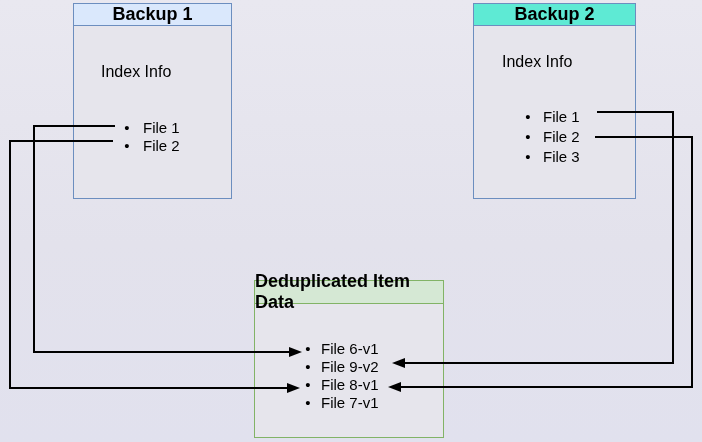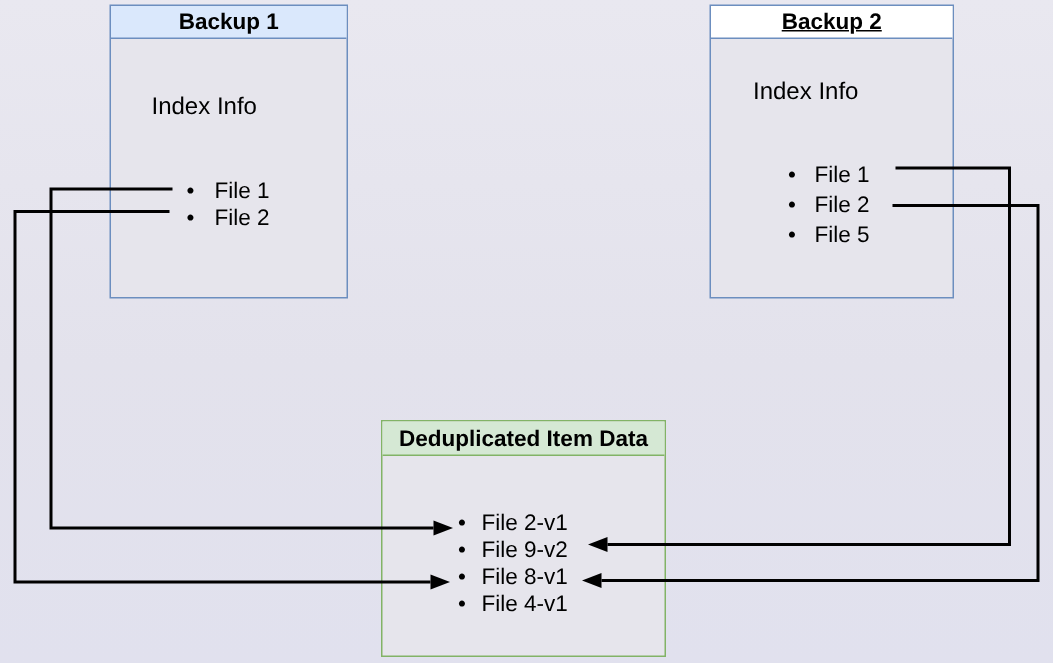--- a/index.html
+++ b/index.html
@@ -16,21 +16,21 @@
   .box{
     position:absolute;
     border:1.5px solid #666;
     box-sizing:border-box;
     background:#e6e5ec;
   }
   .box-header{
     height:21px;
     border-bottom:1.5px solid #666;
     display:flex;align-items:center;justify-content:center;
-    font-weight:bold;font-size:15px;
+    font-weight:bold;font-size:18px;
     letter-spacing:0;
   }
   .subtitle{
     position:absolute;
     font-size:16px;line-height:20px;
     white-space:nowrap;
   }
   .list{position:absolute;left:0;right:0;}
   .row{
     display:flex;align-items:center;
@@ -80,60 +80,60 @@
         <span class="label">File 1</span>
       </div>
       <div class="row">
         <span class="bullet">•</span>
         <span class="label">File 2</span>
       </div>
     </div>
   </div>
 
   <div class="box" id="box-backup2" style="border-color: rgb(108, 142, 191); background: rgb(230, 229, 236);">
-    <div class="box-header" style="background: #ffffff; border-color: rgb(108, 142, 191); text-decoration: underline;">
+    <div class="box-header" style="background: #5eead4; border-color: rgb(108, 142, 191);">
       <span>Backup 2</span>
     </div>
     <div class="subtitle">Index Info</div>
     <div class="list">
       <div class="row">
         <span class="bullet">•</span>
         <span class="label">File 1</span>
       </div>
       <div class="row">
         <span class="bullet">•</span>
         <span class="label">File 2</span>
       </div>
       <div class="row">
         <span class="bullet">•</span>
-        <span class="label">File 5</span>
+        <span class="label">File 3</span>
       </div>
     </div>
   </div>
 
   <div class="box" id="box-dedup" style="border-color: rgb(130, 179, 102); background: rgb(230, 229, 236);">
     <div class="box-header" style="background: rgb(213, 232, 212); border-color: rgb(130, 179, 102); justify-content: center;">
       <span>Deduplicated Item Data</span>
     </div>
     <div class="list">
       <div class="row">
         <span class="bullet">•</span>
-        <span class="label">File 2-v1</span>
+        <span class="label">File 6-v1</span>
       </div>
       <div class="row">
         <span class="bullet">•</span>
         <span class="label">File 9-v2</span>
       </div>
       <div class="row">
         <span class="bullet">•</span>
         <span class="label">File 8-v1</span>
       </div>
       <div class="row">
         <span class="bullet">•</span>
-        <span class="label">File 4-v1</span>
+        <span class="label">File 7-v1</span>
       </div>
     </div>
   </div>
 
   <svg class="connector-layer" viewBox="0 0 702 442" xmlns="http://www.w3.org/2000/svg">
       <g>
         <polyline points="115,126 34,126 34,352 289,352" fill="none" stroke="#000000" stroke-width="2"></polyline>
         <polygon points="302,352 289,357 289,347" fill="#000000"></polygon>
       </g>
       <g>

